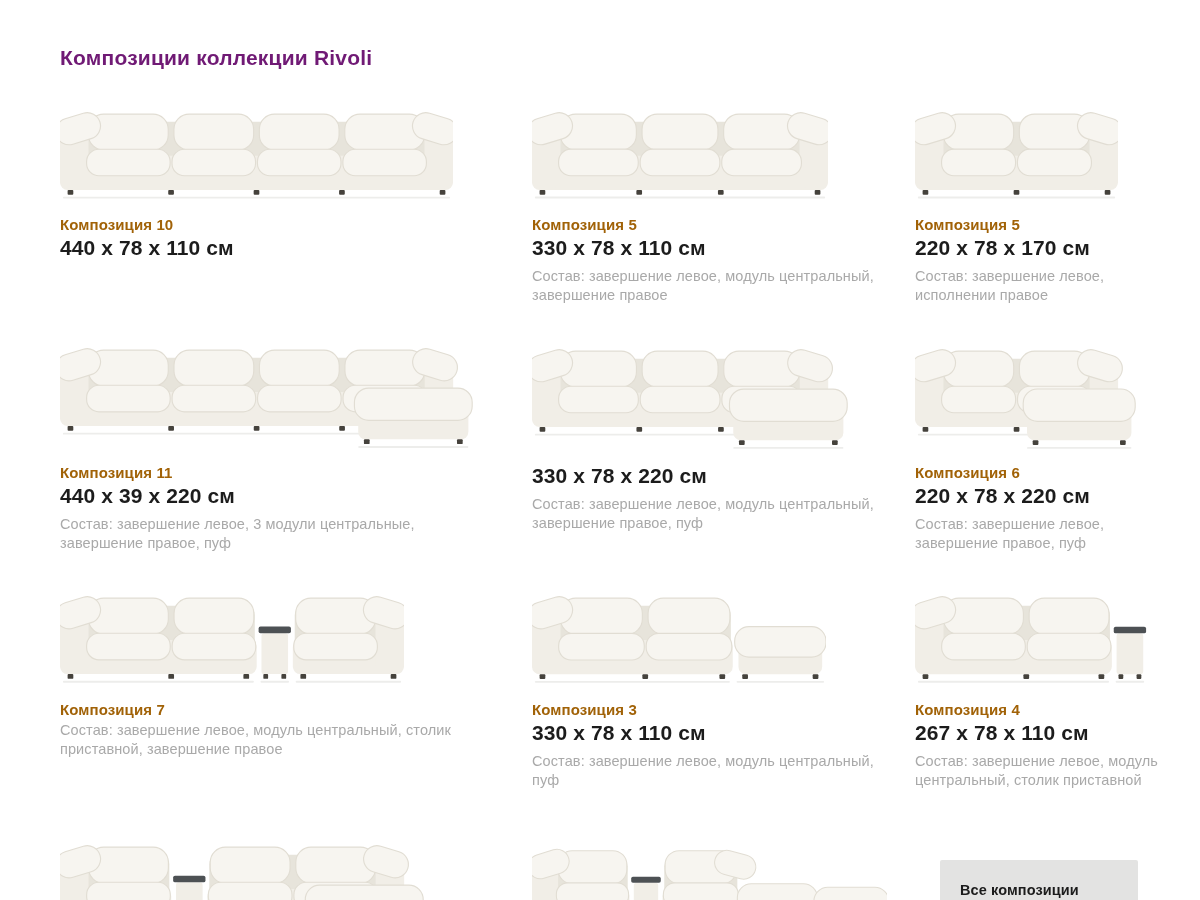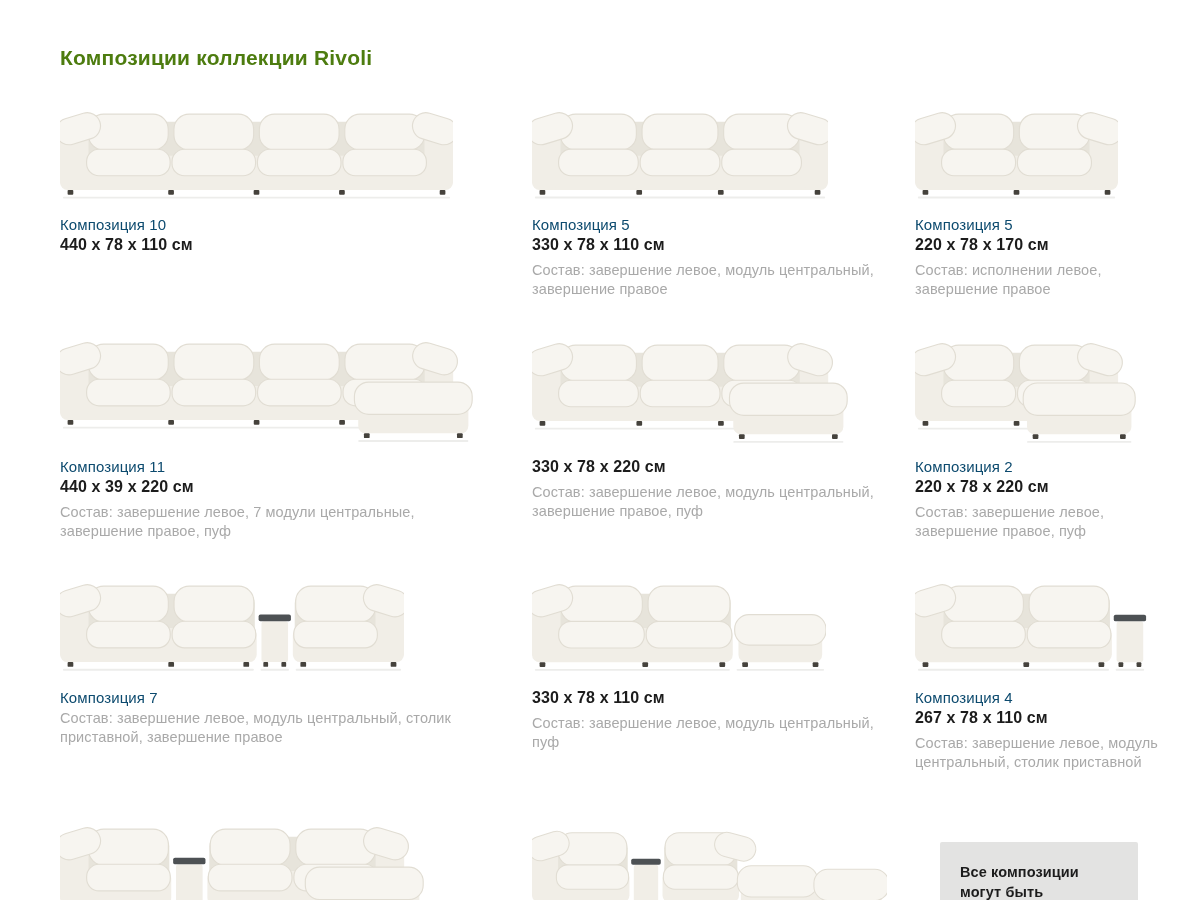--- a/index.html
+++ b/index.html
@@ -2,35 +2,35 @@
 <html><head>
 <meta charset="utf-8">
 <style>
   html,body{margin:0;padding:0;}
   body{
     width:1200px;height:900px;overflow:hidden;background:#ffffff;
     font-family:"Liberation Sans",sans-serif;color:#1c1c1c;
   }
   .page{padding:46px 0 0 60px;}
   .page-title{
-    margin:0 0 27px 0;font-size:21px;font-weight:700;color:#4d7c0f;letter-spacing:.2px;
+    margin:0 0 27px 0;font-size:21px;font-weight:700;color:#701a75;letter-spacing:.2px;
   }
   .grid{display:grid;grid-template-columns:472px 383px 285px;}
   .cell{margin-bottom:28px;}
   .cell.c1{padding-right:36px;}
   .cell.c2{padding-right:28px;}
   .cell.c3{padding-right:40px;}
   .img-wrap{display:flex;align-items:flex-end;margin-bottom:13px;}
   .r1 .img-wrap{height:106px;}
   .r2 .img-wrap{height:118px;}
   .r3 .img-wrap{height:106px;}
   .r4 .img-wrap{height:130px;}
   .img-wrap svg{display:block;}
-  .comp-name{font-size:15px;font-weight:400;color:#0c4a6e;margin:0 0 3px 0;letter-spacing:.1px;}
-  .comp-dims{font-size:16px;font-weight:700;color:#1c1c1c;margin:0 0 7px 0;letter-spacing:.1px;}
+  .comp-name{font-size:15px;font-weight:700;color:#a16207;margin:0 0 3px 0;letter-spacing:.1px;}
+  .comp-dims{font-size:21px;font-weight:700;color:#1c1c1c;margin:0 0 7px 0;letter-spacing:.1px;}
   .comp-desc{font-size:14.5px;color:#a9a9a9;line-height:1.32;letter-spacing:.1px;}
   .note-cell{padding-top:42px;}
   .note-box{
     margin-left:25px;width:162px;padding:20px 16px 22px 20px;
     background:#e3e3e2;border-radius:2px;color:#1c1c1c;
     font-size:14.5px;font-weight:700;line-height:1.4;letter-spacing:.1px;
   }
 </style>
 </head>
 <body>
@@ -118,21 +118,21 @@
             <rect x="28" y="55" width="78" height="28" rx="13" fill="#f7f5f0" stroke="#e1ddd3" stroke-width="1.2"></rect>
             <rect x="108" y="55" width="78" height="28" rx="13" fill="#f7f5f0" stroke="#e1ddd3" stroke-width="1.2"></rect>
             <rect x="8" y="98" width="6" height="5" rx="1" fill="#45423c"></rect>
             <rect x="200" y="98" width="6" height="5" rx="1" fill="#45423c"></rect>
             <rect x="104" y="98" width="6" height="5" rx="1" fill="#45423c"></rect>
             <rect x="3" y="105" width="208" height="2" rx="1" fill="#ededeb"></rect>
           </svg>
         </div>
         <div class="comp-name">Композиция 5</div>
         <div class="comp-dims">220 x 78 x 170 см</div>
-        <div class="comp-desc">Состав: исполнении левое, завершение правое</div>
+        <div class="comp-desc">Состав: завершение левое, исполнении правое</div>
       </div>
       <div class="cell c1 r2">
         <div class="img-wrap">
           <svg width="416" viewBox="0 0 438 124" xmlns="http://www.w3.org/2000/svg">
             <rect x="2" y="26" width="410" height="48" rx="10" fill="#e7e4db"></rect>
             <rect x="0" y="62" width="414" height="36" rx="8" fill="#f1eee7"></rect>
             <rect x="0" y="28" width="30" height="68" rx="9" fill="#f1eee7"></rect>
             <rect x="384" y="28" width="30" height="68" rx="9" fill="#f1eee7"></rect>
             <rect x="30" y="18" width="84" height="38" rx="16" fill="#f7f5f0" stroke="#e1ddd3" stroke-width="1.2"></rect>
             <rect x="120" y="18" width="84" height="38" rx="16" fill="#f7f5f0" stroke="#e1ddd3" stroke-width="1.2"></rect>
@@ -156,21 +156,21 @@
             <rect x="3" y="105" width="408" height="2" rx="1" fill="#ededeb"></rect>
             <rect x="314" y="78" width="116" height="34" rx="8" fill="#f1eee7"></rect>
             <rect x="310" y="58" width="124" height="34" rx="15" fill="#f7f5f0" stroke="#e1ddd3" stroke-width="1.2"></rect>
             <rect x="320" y="112" width="6" height="5" rx="1" fill="#45423c"></rect>
             <rect x="418" y="112" width="6" height="5" rx="1" fill="#45423c"></rect>
             <rect x="314" y="119" width="116" height="2" rx="1" fill="#ededeb"></rect>
           </svg>
         </div>
         <div class="comp-name">Композиция 11</div>
         <div class="comp-dims">440 x 39 x 220 см</div>
-        <div class="comp-desc">Состав: завершение левое, 7 модули центральные, завершение правое, пуф</div>
+        <div class="comp-desc">Состав: завершение левое, 3 модули центральные, завершение правое, пуф</div>
       </div>
       <div class="cell c2 r2">
         <div class="img-wrap">
           <svg width="319" viewBox="0 0 336 124" xmlns="http://www.w3.org/2000/svg">
             <rect x="2" y="26" width="308" height="48" rx="10" fill="#e7e4db"></rect>
             <rect x="0" y="62" width="312" height="36" rx="8" fill="#f1eee7"></rect>
             <rect x="0" y="28" width="30" height="68" rx="9" fill="#f1eee7"></rect>
             <rect x="282" y="28" width="30" height="68" rx="9" fill="#f1eee7"></rect>
             <rect x="30" y="18" width="80" height="38" rx="16" fill="#f7f5f0" stroke="#e1ddd3" stroke-width="1.2"></rect>
             <rect x="116" y="18" width="80" height="38" rx="16" fill="#f7f5f0" stroke="#e1ddd3" stroke-width="1.2"></rect>
@@ -220,21 +220,21 @@
             <rect x="200" y="98" width="6" height="5" rx="1" fill="#45423c"></rect>
             <rect x="104" y="98" width="6" height="5" rx="1" fill="#45423c"></rect>
             <rect x="3" y="105" width="208" height="2" rx="1" fill="#ededeb"></rect>
             <rect x="118" y="78" width="110" height="34" rx="8" fill="#f1eee7"></rect>
             <rect x="114" y="58" width="118" height="34" rx="15" fill="#f7f5f0" stroke="#e1ddd3" stroke-width="1.2"></rect>
             <rect x="124" y="112" width="6" height="5" rx="1" fill="#45423c"></rect>
             <rect x="216" y="112" width="6" height="5" rx="1" fill="#45423c"></rect>
             <rect x="118" y="119" width="110" height="2" rx="1" fill="#ededeb"></rect>
           </svg>
         </div>
-        <div class="comp-name">Композиция 2</div>
+        <div class="comp-name">Композиция 6</div>
         <div class="comp-dims">220 x 78 x 220 см</div>
         <div class="comp-desc">Состав: завершение левое, завершение правое, пуф</div>
       </div>
       <div class="cell c1 r3">
         <div class="img-wrap">
           <svg width="344" viewBox="0 0 362 112" xmlns="http://www.w3.org/2000/svg">
             <rect x="2" y="26" width="203" height="48" rx="10" fill="#e7e4db"></rect>
             <rect x="0" y="62" width="207" height="36" rx="8" fill="#f1eee7"></rect>
             <rect x="0" y="28" width="30" height="68" rx="9" fill="#f1eee7"></rect>
             <rect x="30" y="18" width="84" height="38" rx="16" fill="#f7f5f0" stroke="#e1ddd3" stroke-width="1.2"></rect>
@@ -286,20 +286,21 @@
             <rect x="197" y="98" width="6" height="5" rx="1" fill="#45423c"></rect>
             <rect x="116" y="98" width="6" height="5" rx="1" fill="#45423c"></rect>
             <rect x="3" y="105" width="205" height="2" rx="1" fill="#ededeb"></rect>
             <rect x="217" y="66" width="88" height="32" rx="8" fill="#f1eee7"></rect>
             <rect x="213" y="48" width="96" height="32" rx="15" fill="#f7f5f0" stroke="#e1ddd3" stroke-width="1.2"></rect>
             <rect x="221" y="98" width="6" height="5" rx="1" fill="#45423c"></rect>
             <rect x="295" y="98" width="6" height="5" rx="1" fill="#45423c"></rect>
             <rect x="215" y="105" width="92" height="2" rx="1" fill="#ededeb"></rect>
           </svg>
         </div>
+        <div class="comp-name">Композиция 3</div>
         <div class="comp-dims">330 x 78 x 110 см</div>
         <div class="comp-desc">Состав: завершение левое, модуль центральный, пуф</div>
       </div>
       <div class="cell c3 r3">
         <div class="img-wrap">
           <svg width="233" viewBox="0 0 245 112" xmlns="http://www.w3.org/2000/svg">
             <rect x="2" y="26" width="203" height="48" rx="10" fill="#e7e4db"></rect>
             <rect x="0" y="62" width="207" height="36" rx="8" fill="#f1eee7"></rect>
             <rect x="0" y="28" width="30" height="68" rx="9" fill="#f1eee7"></rect>
             <rect x="30" y="18" width="84" height="38" rx="16" fill="#f7f5f0" stroke="#e1ddd3" stroke-width="1.2"></rect>

